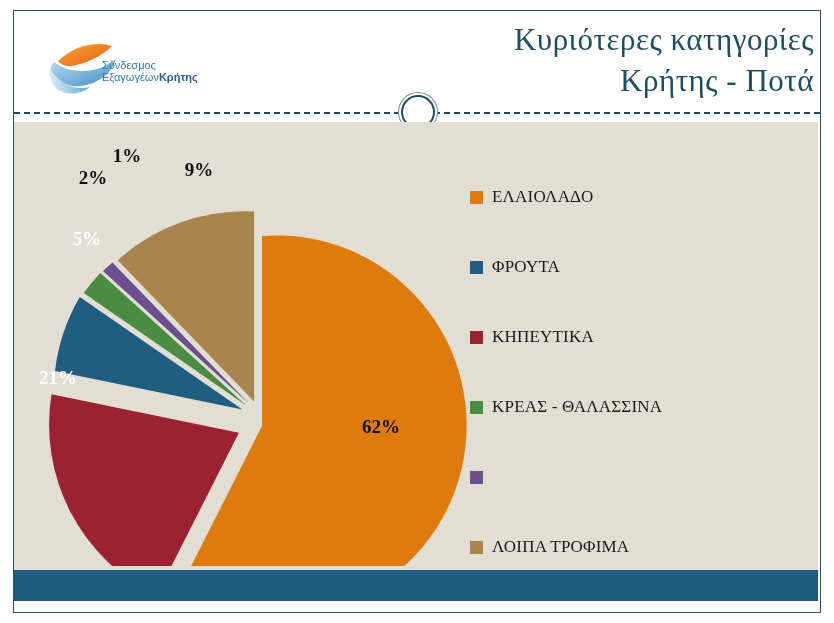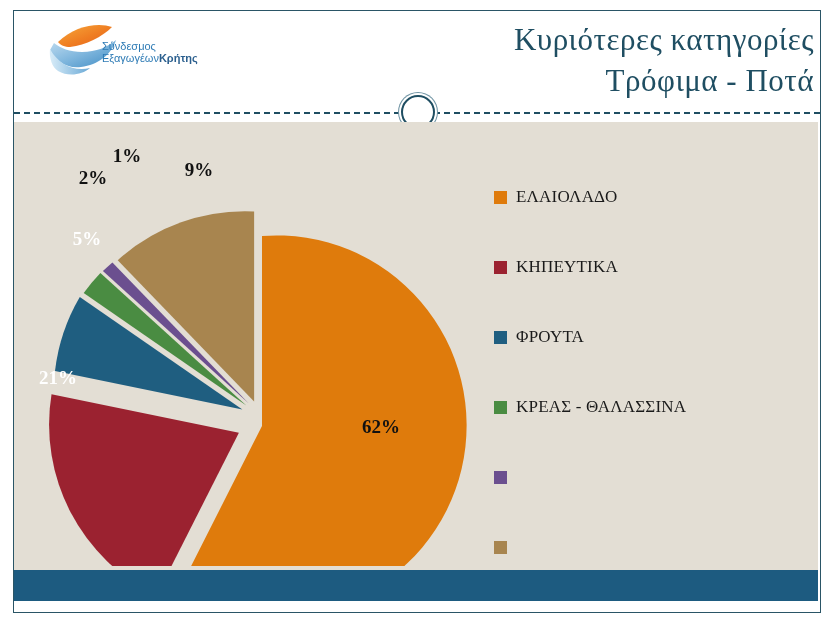--- a/index.html
+++ b/index.html
@@ -38,21 +38,21 @@
     left: 14px;
     top: 11px;
     width: 806px;
     height: 101px;
     background: #ffffff;
   }
 
   #logo {
     position: absolute;
     left: 26px;
-    top: 7px;
+    top: 26px;
     width: 160px;
     height: 66px;
     text-align: center;
   }
 
   #title-block {
     position: absolute;
     left: 200px;
     top: 8px;
     width: 600px;
@@ -111,21 +111,21 @@
     font-family: "Liberation Serif", "DejaVu Serif", serif;
     font-weight: bold;
     font-size: 19px;
   }
   .slice-label.dark  { fill: #111111; }
   .slice-label.light { fill: #ffffff; }
 
   
   #legend {
     position: absolute;
-    left: 480px;
+    left: 456px;
     top: 40px;
     width: 330px;
   }
   .legend-item {
     display: flex;
     align-items: center;
     height: 70px;
   }
   .legend-marker {
     width: 13px;
@@ -185,21 +185,21 @@
         <path d="M14 25 C20 30, 30 34, 42 34 C56 34, 68 29, 76 22
                  C72 36, 58 47, 41 49 C26 51, 15 42, 10 32 Z" fill="url(#gBlue)"></path>
         <path d="M10 31 C18 46, 34 54, 50 50 C42 57, 28 59, 18 53 C12 49, 9 40, 10 31 Z" fill="url(#gBlue2)"></path>
         <text x="62" y="32" font-family="Liberation Sans, sans-serif" font-size="11" fill="#2e7bb5">Σύνδεσμος</text>
         <text x="62" y="44" font-family="Liberation Sans, sans-serif" font-size="11" fill="#2e7bb5">Εξαγωγέων<tspan font-weight="bold" fill="#2b5f8e">Κρήτης</tspan></text>
       </svg>
     </div>
 
     <div id="title-block">
       <span class="tline">Κυριότερες κατηγορίες</span>
-      <span class="tline">Τρόφιμα - Ποτά</span>
+      <span class="tline">Κρήτης - Ποτά</span>
     </div>
   </div>
 
   <div id="divider"></div>
   <div id="divider-ring"></div>
 
   <div id="panel">
 
     <div id="pie-wrap">
       <svg width="470" height="440" viewBox="0 0 470 440" xmlns="http://www.w3.org/2000/svg">
@@ -224,36 +224,37 @@
         <text class="slice-label dark" x="175" y="50" text-anchor="middle">9%</text>
       </svg>
     </div>
 
     <div id="legend">
       <div class="legend-item">
         <span class="legend-marker" style="background:#df7b0c"></span>
         <span class="legend-label">ΕΛΑΙΟΛΑΔΟ</span>
       </div>
       <div class="legend-item">
+        <span class="legend-marker" style="background:#1f5e80"></span>
+        <span class="legend-label">ΦΡΟΥΤΑ</span>
+      </div>
+      <div class="legend-item">
         <span class="legend-marker" style="background:#9b2230"></span>
         <span class="legend-label">ΚΗΠΕΥΤΙΚΑ</span>
       </div>
       <div class="legend-item">
-        <span class="legend-marker" style="background:#1f5e80"></span>
-        <span class="legend-label">ΦΡΟΥΤΑ</span>
-      </div>
-      <div class="legend-item">
         <span class="legend-marker" style="background:#4a8c42"></span>
         <span class="legend-label">ΚΡΕΑΣ - ΘΑΛΑΣΣΙΝΑ</span>
       </div>
       <div class="legend-item">
         <span class="legend-marker" style="background:#6b4f8f"></span>
       </div>
       <div class="legend-item">
         <span class="legend-marker" style="background:#a8854f"></span>
+        <span class="legend-label">ΛΟΙΠΑ ΤΡΟΦΙΜΑ</span>
       </div>
     </div>
 
   </div>
 
   <div id="footer-bar"></div>
 
 </div>
 
 </body></html>

